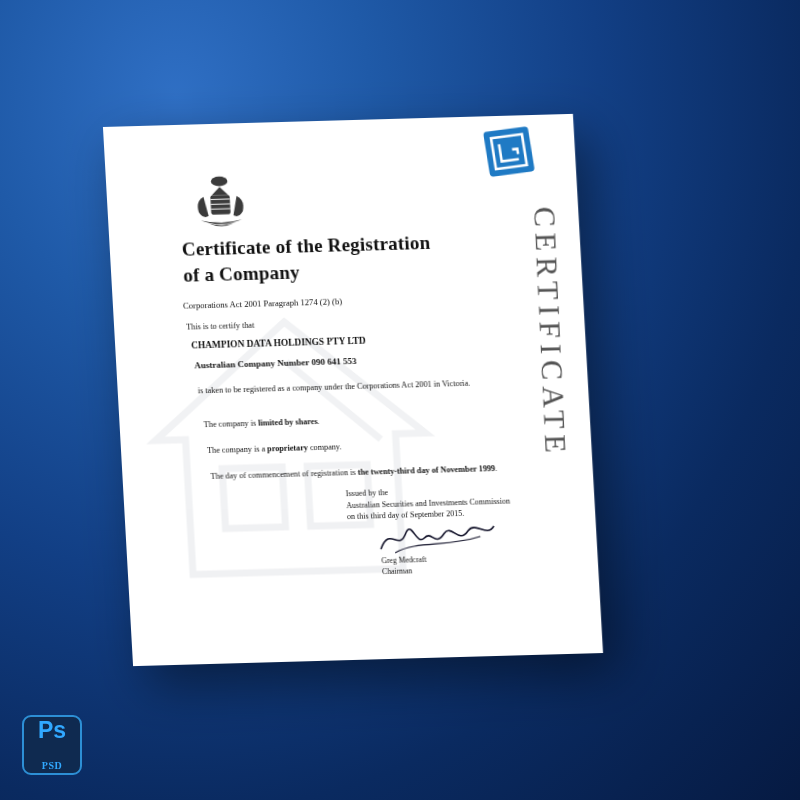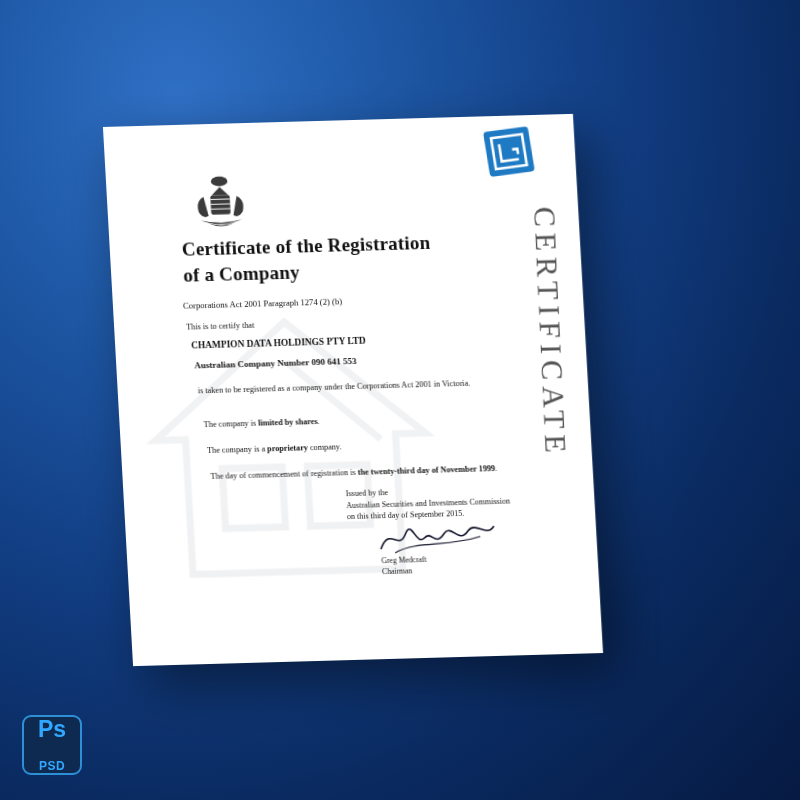--- a/index.html
+++ b/index.html
@@ -222,24 +222,25 @@
     justify-content: center;
     font-family: "Liberation Sans", sans-serif;
     flex: 0 0 auto;
   }
   .ps-badge .ps-main {
     font-size: 23px;
     font-weight: bold;
     line-height: 1;
   }
   .ps-badge .ps-sub {
-    font-size: 12px;
+    font-size: 10px;
     font-weight: bold;
     margin-top: 18px;
     letter-spacing: 0.5px;
+    font-family: Liberation Serif, serif;
   }
 
   .footer-text {
     margin-left: 20px;
     color: #ffffff;
   }
   .footer-title {
     font-size: 21px;
     font-weight: bold;
     letter-spacing: 0.2px;

